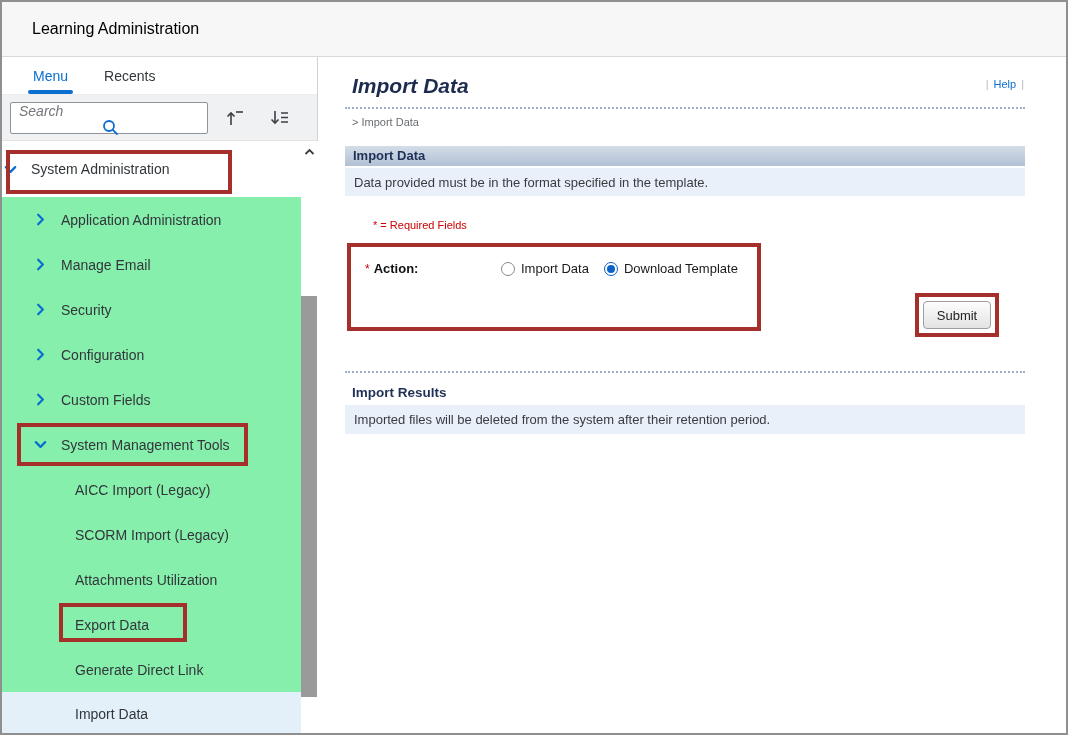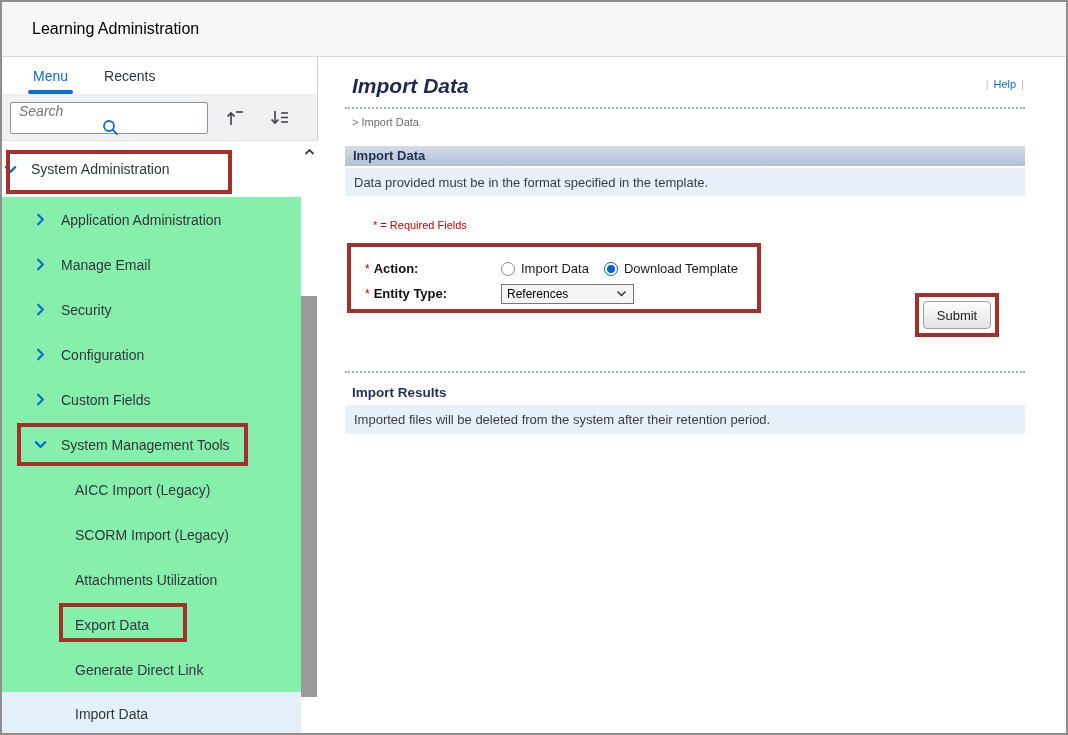--- a/index.html
+++ b/index.html
@@ -59,21 +59,21 @@
   .breadcrumb { position:absolute; left:34px; top:59px; font-size:11px; color:#6a6d70; }
   .section-bar { position:absolute; left:27px; top:89px; width:680px; height:20px;
                  background:linear-gradient(180deg,#d4dde8 0%, #b1c0d3 100%);
                  font-size:13px; font-weight:bold; color:#1f3057; line-height:20px; padding-left:8px; }
   .info-band { position:absolute; left:27px; width:680px; background:#e9f0f9; font-size:13px;
                color:#383c40; display:flex; align-items:center; padding-left:9px; }
   .band-1 { top:111px; height:28px; }
   .band-2 { top:348px; height:29px; }
   .required-note { position:absolute; left:55px; top:162px; font-size:11px; color:#cc0000; }
 
-  .form-box { position:absolute; left:29px; top:186px; width:414px; height:70px;
+  .form-box { position:absolute; left:29px; top:186px; width:414px; height:88px;
               border:4px solid #a5302b; padding:9px 0 0 14px; }
   .form-row { display:flex; align-items:center; height:25px; }
   .form-label-cell { width:136px; font-size:13px; color:#1a1a1a; }
   .req-star { color:#cc0000; margin-right:4px; font-size:12px; }
   .form-label { font-weight:bold; color:#111; }
   .radio-group { display:flex; gap:15px; align-items:center; }
   .radio-opt { display:flex; gap:6px; align-items:center; cursor:pointer; }
   .radio { width:14px; height:14px; border-radius:50%; border:1px solid #8a8a8a; background:#fff;
            display:inline-block; position:relative; flex:0 0 14px; }
   .radio.checked { border-color:#0b62c4; }
@@ -249,33 +249,20 @@
             <span class="radio-opt">
               <span class="radio"></span>
               <span class="radio-label">Import Data</span>
             </span>
             <span class="radio-opt">
               <span class="radio checked"></span>
               <span class="radio-label">Download Template</span>
             </span>
           </span>
       </div>
-      <div class="form-row">
-        <span class="form-label-cell">
-          <span class="req-star">*</span><span class="form-label">Entity Type:</span>
-        </span>
-        <span class="select">
-          <span>References</span>
-          <span style="display:flex">
-            <svg width="11" height="7" viewBox="0 0 11 7">
-                <path d="M1.5 1.5 5.5 5.5 9.5 1.5" fill="none" stroke="#333" stroke-width="1.5"></path>
-              </svg>
-          </span>
-        </span>
-      </div>
     </div>
 
     <div class="submit-box">
       <button class="submit-btn">Submit</button>
     </div>
 
     <div class="dotted-sep sep-2"></div>
     <div class="results-title">Import Results</div>
     <div class="info-band band-2">Imported files will be deleted from the system after their retention period.</div>
   </div>

